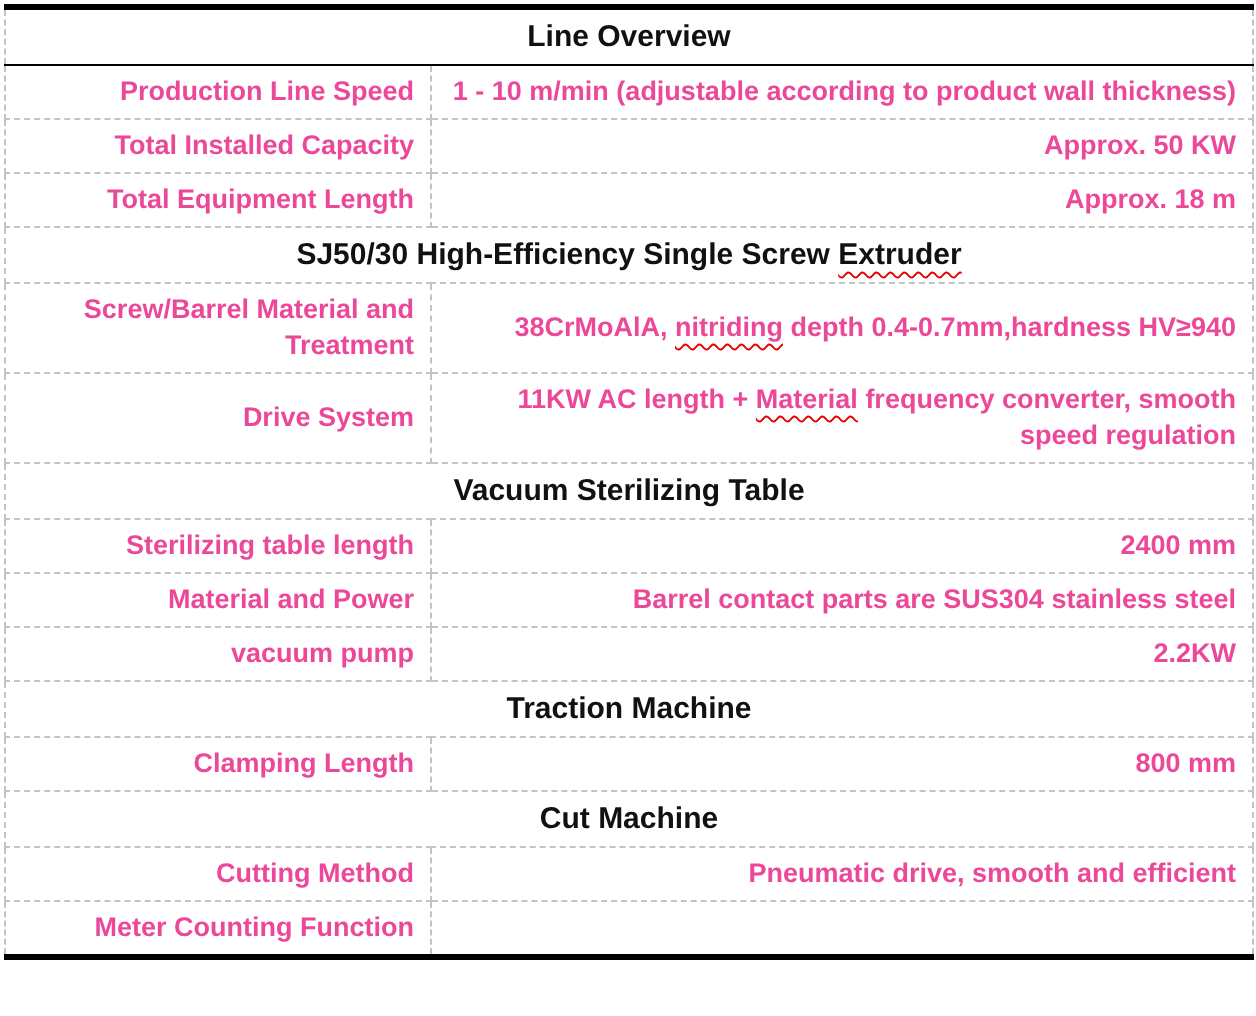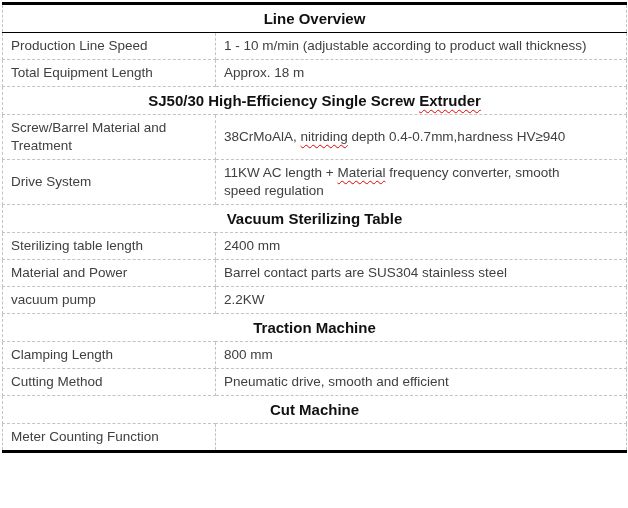--- a/index.html
+++ b/index.html
@@ -38,25 +38,26 @@
     text-align: center;
     padding: 4px 6px;
     line-height: 19px;
   }
   tr.first-section th.section-cell {
     border-bottom: 1px solid #000000;
   }
   td.label-cell, td.value-cell {
     border: 1px dashed #c3c3c3;
     font-size: 13.5px;
-    color: #404040;
-    text-align: left;
+    color: #ec4899;
+    text-align: right;
     vertical-align: middle;
     padding: 4px 8px;
     line-height: 18px;
+    font-weight: bold;
   }
   .squiggle {
     text-decoration-line: underline;
     text-decoration-style: wavy;
     text-decoration-color: #e60000;
     text-decoration-thickness: 1px;
     text-underline-offset: 3px;
   }
 </style>
 </head>
@@ -68,20 +69,24 @@
       <col class="label-col">
       <col class="value-col">
     </colgroup>
     <tbody>
         <tr class="first-section">
           <th class="section-cell" colspan="2"><span>Line Overview</span></th>
         </tr>
         <tr>
           <td class="label-cell">Production Line Speed</td>
           <td class="value-cell"><span>1 - 10 m/min (adjustable according to product wall thickness)</span></td>
+        </tr>
+        <tr>
+          <td class="label-cell">Total Installed Capacity</td>
+          <td class="value-cell"><span>Approx. 50 KW</span></td>
         </tr>
         <tr>
           <td class="label-cell">Total Equipment Length</td>
           <td class="value-cell"><span>Approx. 18 m</span></td>
         </tr>
         <tr>
           <th class="section-cell" colspan="2"><span>SJ50/30 High-Efficiency Single Screw </span><span class="squiggle">Extruder</span></th>
         </tr>
         <tr>
           <td class="label-cell">Screw/Barrel Material and Treatment</td>
@@ -107,25 +112,25 @@
           <td class="value-cell"><span>2.2KW</span></td>
         </tr>
         <tr>
           <th class="section-cell" colspan="2"><span>Traction Machine</span></th>
         </tr>
         <tr>
           <td class="label-cell">Clamping Length</td>
           <td class="value-cell"><span>800 mm</span></td>
         </tr>
         <tr>
+          <th class="section-cell" colspan="2"><span>Cut Machine</span></th>
+        </tr>
+        <tr>
           <td class="label-cell">Cutting Method</td>
           <td class="value-cell"><span>Pneumatic drive, smooth and efficient</span></td>
-        </tr>
-        <tr>
-          <th class="section-cell" colspan="2"><span>Cut Machine</span></th>
         </tr>
         <tr>
           <td class="label-cell">Meter Counting Function</td>
           <td class="value-cell"></td>
         </tr>
       </tbody>
   </table>
 </div>
 
 </body></html>

